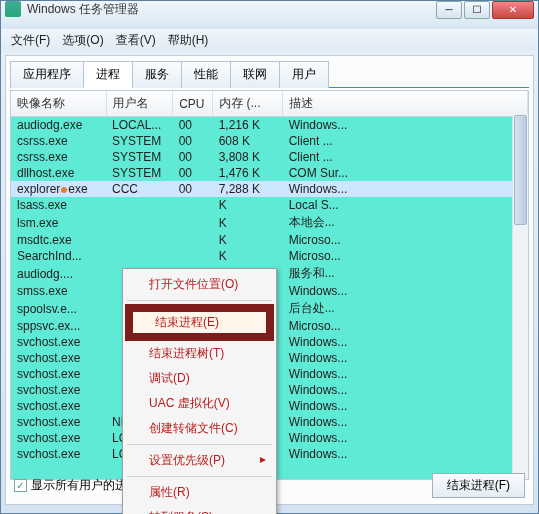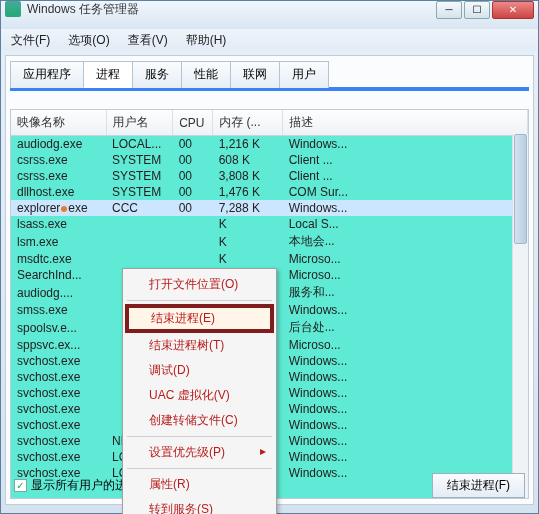--- a/index.html
+++ b/index.html
@@ -4,37 +4,37 @@
 <style>
 *{margin:0;padding:0;box-sizing:border-box;font-family:"Microsoft YaHei",SimSun,sans-serif;font-size:12px}
 body{background:#fff;width:539px;height:514px;overflow:hidden}
 .window{width:539px;height:514px;border:1px solid #5a7fa0;background:linear-gradient(#e8f0f8,#d5e3f0);box-shadow:0 0 4px rgba(0,0,0,.3)}
 .titlebar{height:28px;display:flex;align-items:flex-start;padding:0 4px;background:linear-gradient(#f0f6fc,#d8e6f2)}
 .titlebar .app-icon{width:16px;height:16px;margin-right:6px;background:linear-gradient(#4a9,#2a7);border-radius:2px}
 .titlebar .title{flex:1;color:#333}
 .win-btns{display:flex;gap:0}
 .win-btn{width:26px;height:18px;border:1px solid #8aa;background:linear-gradient(#f5f9fc,#d5e3ef);display:flex;align-items:center;justify-content:center;font-size:10px;line-height:1;border-radius:2px;margin-left:2px}
 .win-btn.close{width:42px;background:linear-gradient(#e88,#c44);color:#fff;border-color:#a33}
-.menubar{height:22px;display:flex;align-items:center;padding:0 6px;gap:10px;background:linear-gradient(#eef4fa,#e2ecf5);color:#222}
+.menubar{height:22px;display:flex;align-items:center;padding:0 6px;gap:4px;background:linear-gradient(#eef4fa,#e2ecf5);color:#222}
 .menubar span{padding:2px 4px}
 .content{background:#fbfcfd;margin:4px;border:1px solid #c0cdd9;height:calc(100% - 62px);position:relative;padding:4px}
-.tabs{display:flex;border-bottom:4px solid #3b82f6;margin-bottom:18px}
+.tabs{display:flex;border-bottom:1px solid #3b82f6;margin-bottom:2px}
 .tab{padding:4px 12px;border:1px solid #b5c4d3;border-bottom:none;background:linear-gradient(#fafcfe,#e6eef6);margin-right:-1px;position:relative;top:1px}
 .tab.active{background:#fff;border-bottom:1px solid #fff}
 .table-wrap{border:1px solid #c0cdd9;height:390px;overflow:hidden;position:relative;background:#5eead4}
 table{width:100%;border-collapse:collapse;font-family:SimSun,monospace;font-size:12px}
 th{text-align:left;padding:4px 6px;background:linear-gradient(#fdfdfe,#eef2f6);border-right:1px solid #d8e0e8;border-bottom:1px solid #c8d3de;font-weight:normal;color:#333}
 td{padding:1px 6px;white-space:nowrap;color:#222;height:16px}
 td.num{text-align:left;padding-right:10px}
 tr.sel td{background:#cde6ff}
 .scrollbar{position:absolute;right:0;top:24px;bottom:0;width:16px;background:#f0f3f6;border-left:1px solid #d8e0e8}
 .scroll-thumb{position:absolute;left:1px;right:1px;top:0;height:110px;background:linear-gradient(90deg,#d5e3f0,#b8cde0);border:1px solid #9fb8cd;border-radius:2px}
 .ctx-menu{position:absolute;left:116px;top:212px;width:155px;background:#f5f5f5;border:1px solid #a0a0a0;box-shadow:2px 2px 4px rgba(0,0,0,.25);padding:3px 2px;z-index:10}
 .ctx-item{padding:4px 8px 4px 24px;color:#b91c1c}
-.ctx-item.hl{border:4px solid #7f1d1d;background:#fff5e8;padding:2px 9px 2px 22px}
+.ctx-item.hl{border:8px solid #7f1d1d;background:#fff5e8;padding:2px 9px 2px 22px}
 .ctx-sep{height:1px;background:#d0d0d0;margin:3px 2px}
 .footer{position:absolute;bottom:6px;left:8px;right:8px;display:flex;align-items:center;justify-content:space-between}
 .chk{display:flex;align-items:center;gap:4px}
 .chk-box{width:13px;height:13px;border:1px solid #7a9;background:#fff;display:inline-flex;align-items:center;justify-content:center;color:#2a6;font-size:10px;line-height:1}
 .end-btn{padding:3px 14px;border:1px solid #a0b0c0;background:linear-gradient(#fafcfe,#e4ecf4)}
 .orange-dot{display:inline-block;width:6px;height:6px;border-radius:50%;background:#e08030;vertical-align:middle;margin:0 1px}
 </style>
 </head>
 <body>
 

